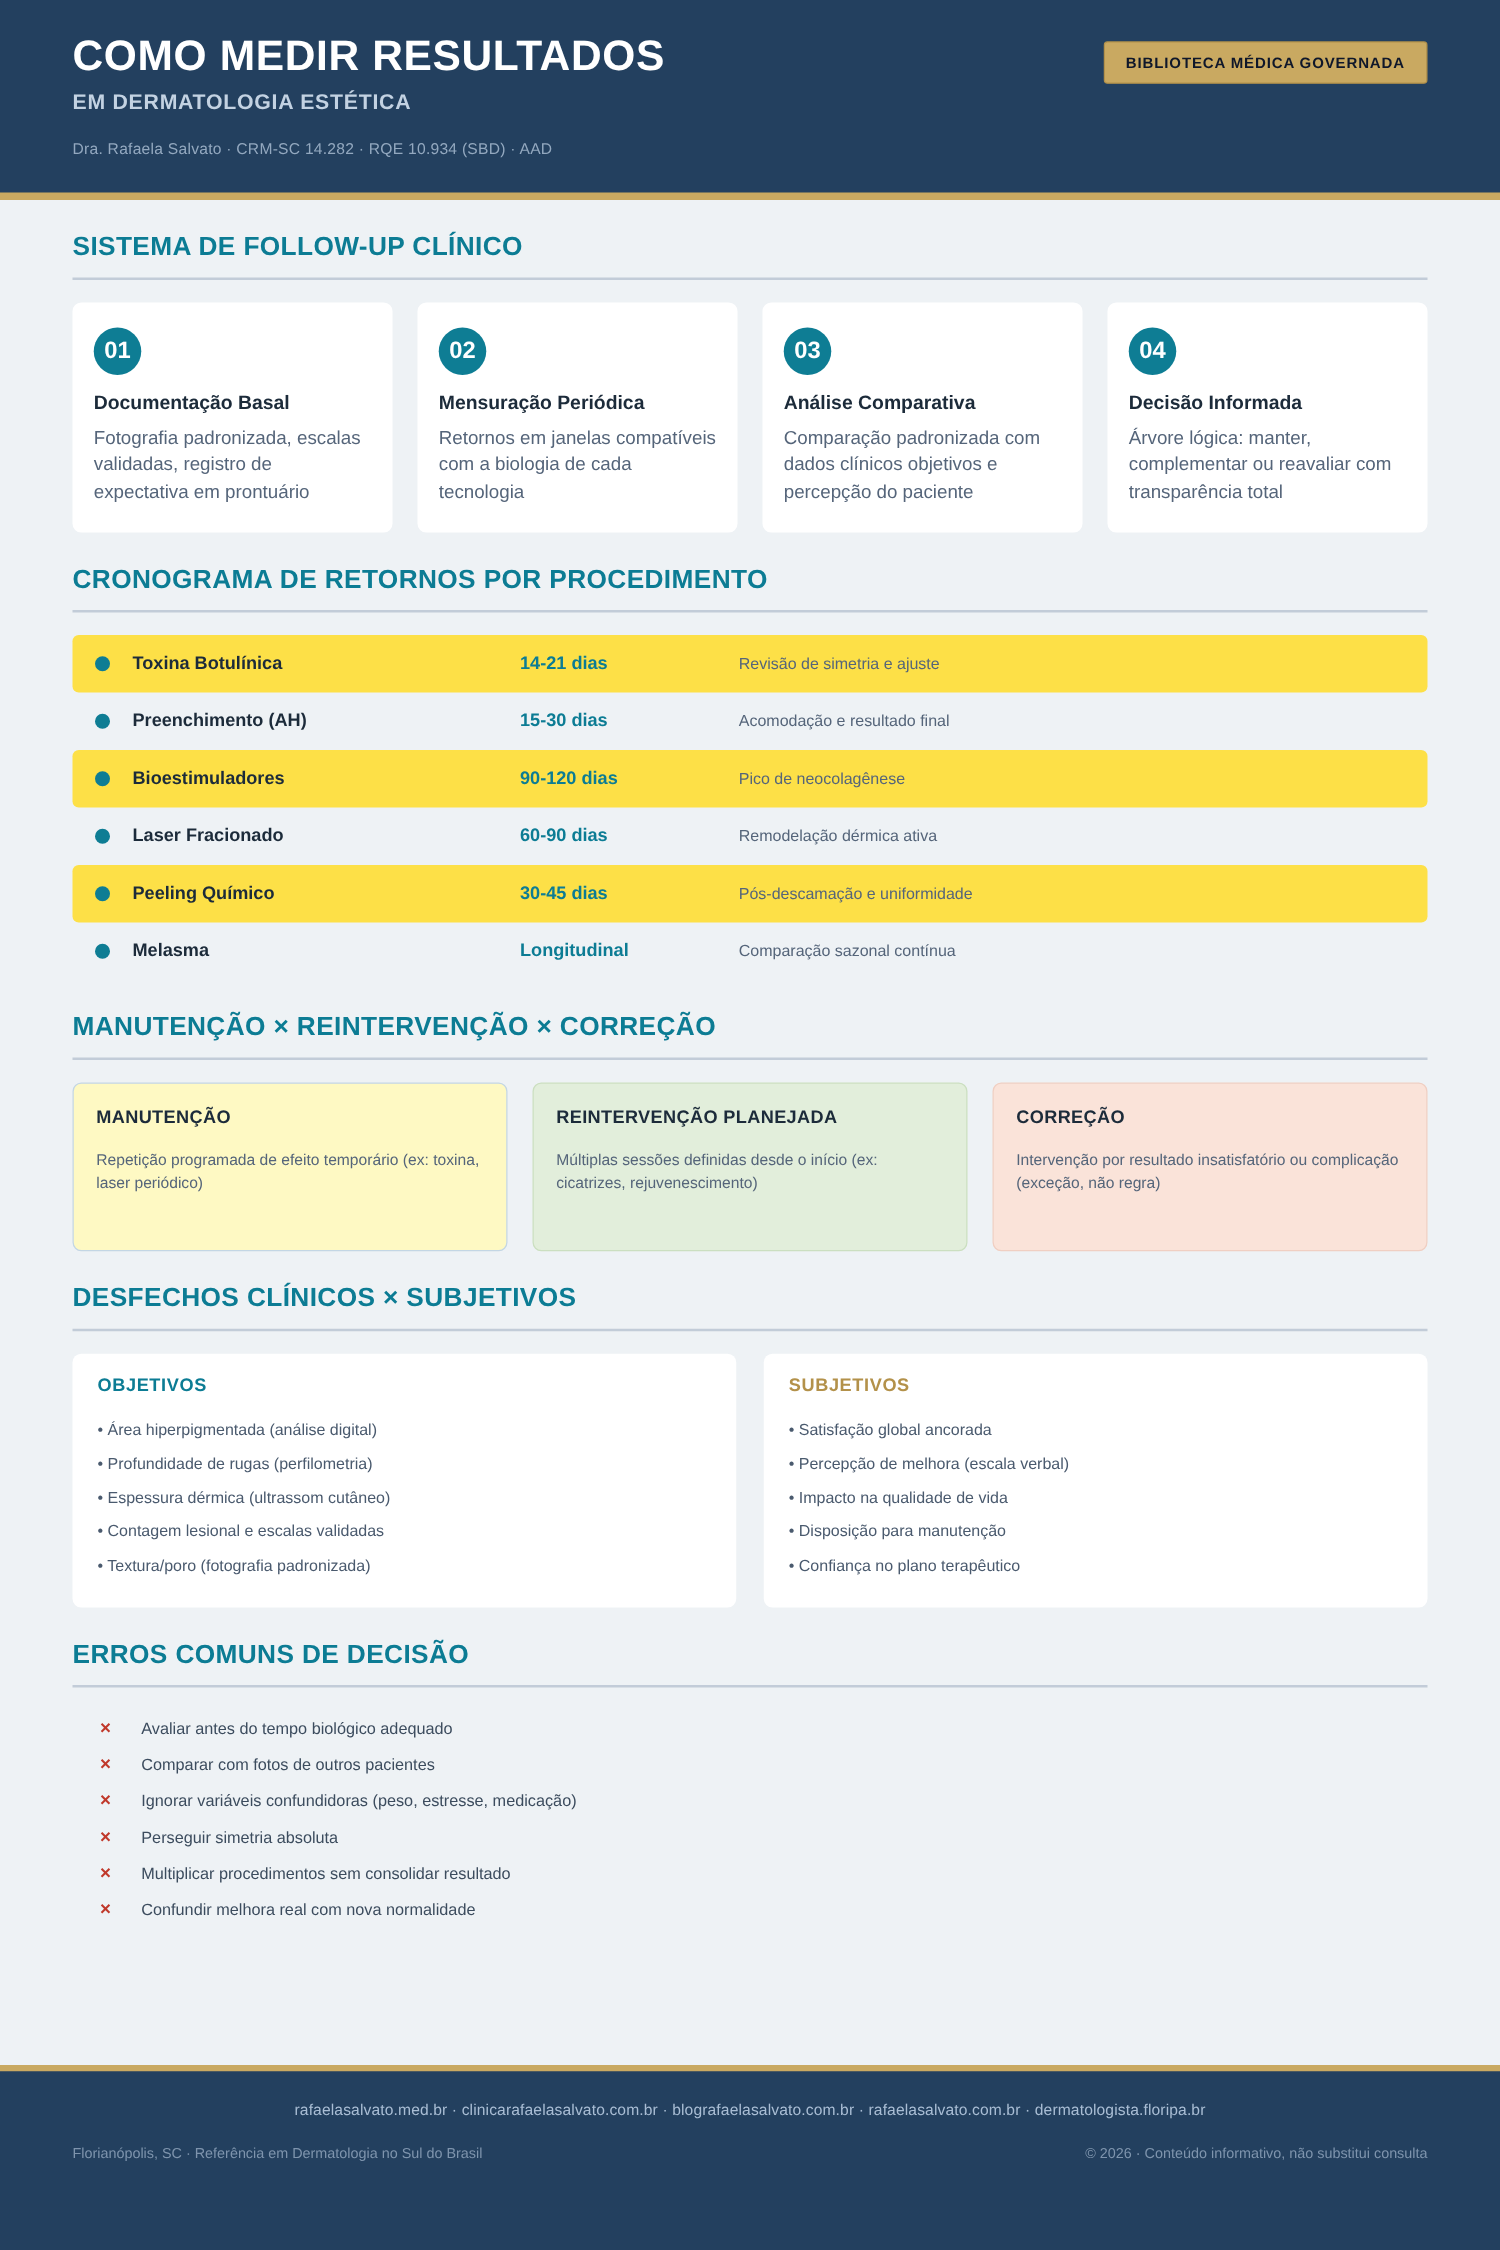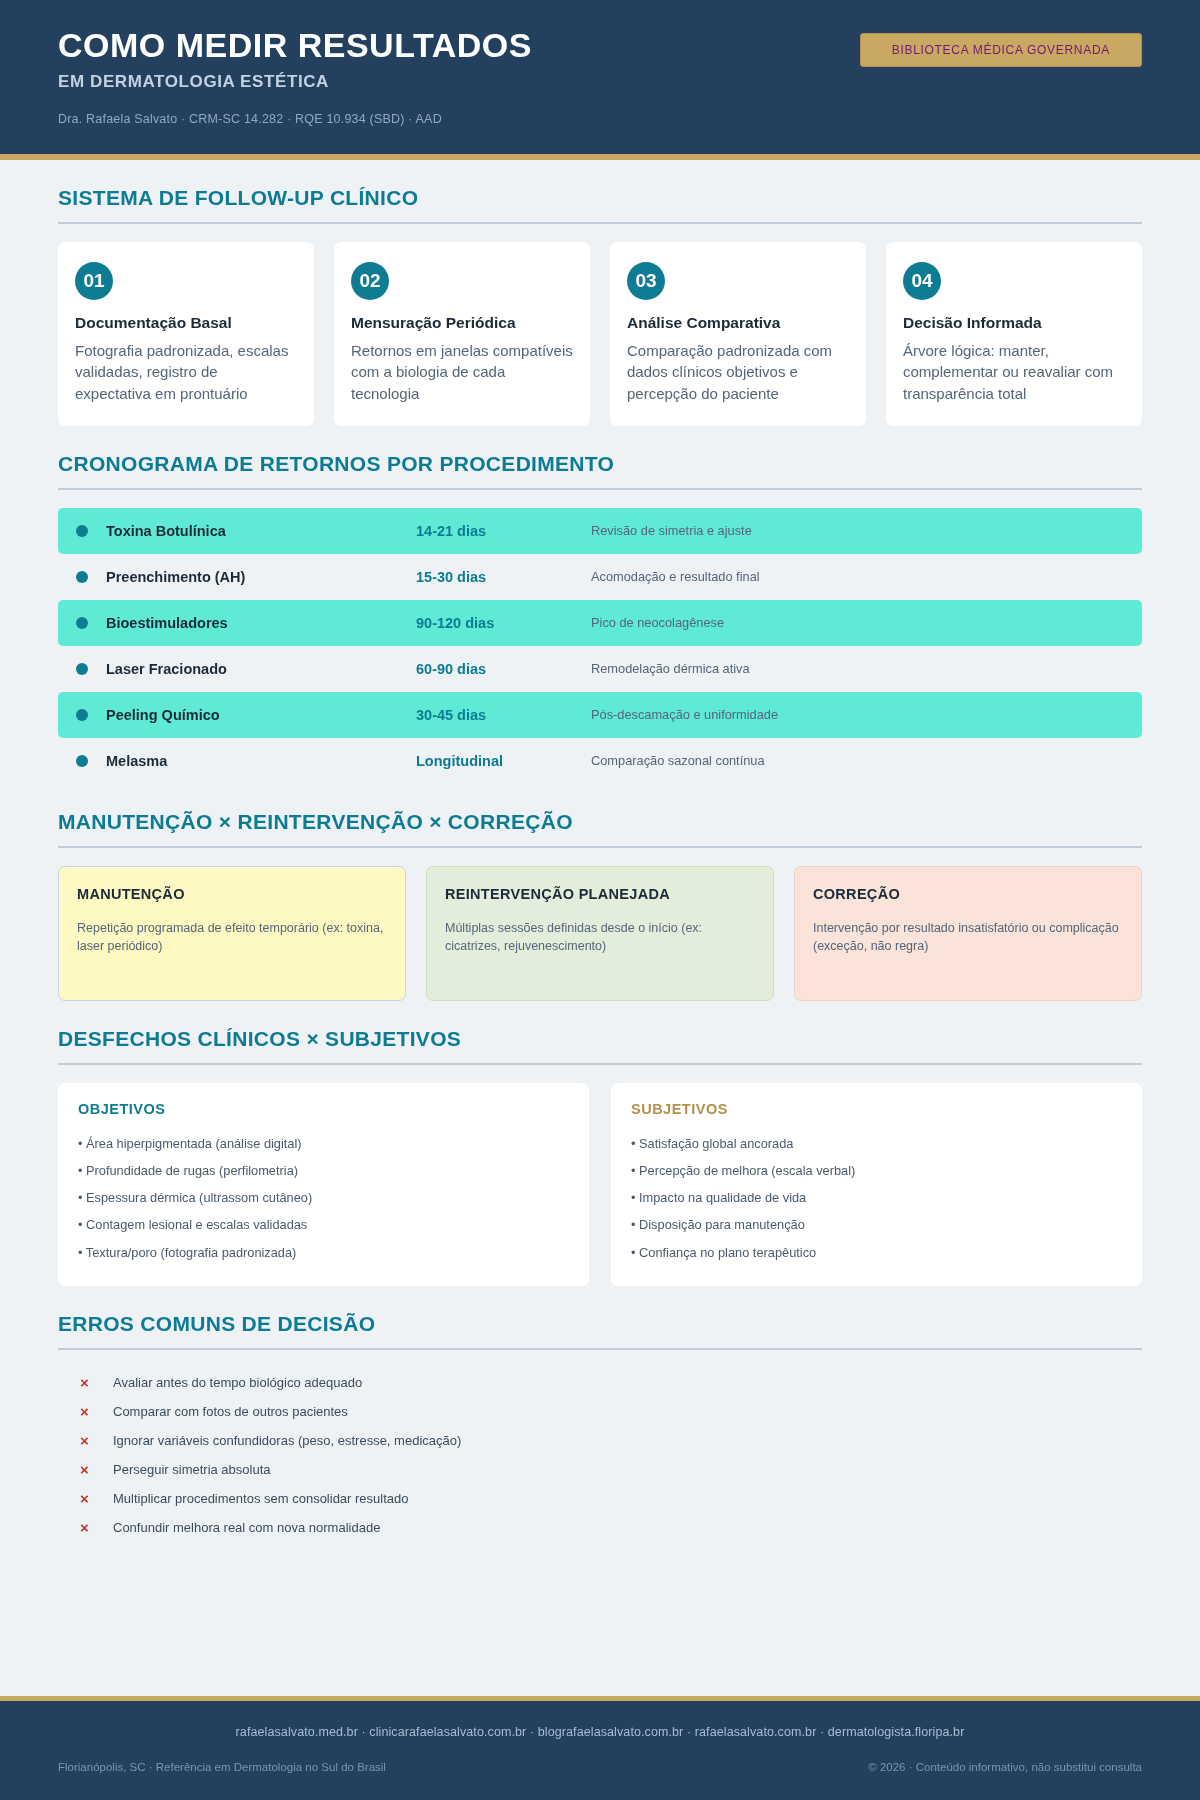--- a/index.html
+++ b/index.html
@@ -39,25 +39,25 @@
     font-size: 12.5px;
     color: #93a8bf;
     margin-top: 20px;
     letter-spacing: 0.2px;
   }
   .header-badge {
     position: absolute;
     top: 33px;
     right: 58px;
     background: #c9a961;
-    color: #701a75;
+    color: #0f172a;
     font-size: 12px;
-    font-weight: normal;
+    font-weight: bold;
     letter-spacing: 0.7px;
-    padding: 9px 31px;
+    padding: 9px 17px;
     border-radius: 3px;
     border: 1px solid #b3914a;
   }
 
   
   .content {
     padding: 26px 58px 0 58px;
   }
 
   .section-title {
@@ -111,21 +111,21 @@
   }
 
   
   .timeline { display: block; }
   .tl-row {
     display: flex;
     align-items: center;
     padding: 15px 22px 15px 18px;
     border-radius: 5px;
   }
-  .tl-row.alt { background: #5eead4; }
+  .tl-row.alt { background: #fde047; }
   .tl-dot {
     width: 12px; height: 12px;
     border-radius: 50%;
     background: #0e7d94;
     margin-right: 18px;
     flex: none;
   }
   .tl-name {
     width: 310px;
     font-size: 14.5px;
@@ -212,21 +212,21 @@
   }
 
   
   .footer {
     position: absolute;
     bottom: 0; left: 0;
     width: 1200px;
     background: #23405f;
     border-top: 5px solid #c9a961;
     padding: 24px 58px 20px 58px;
-    height: 104px;
+    height: 148px;
   }
   .footer-links {
     text-align: center;
     font-size: 12.5px;
     color: #a9bdd4;
     margin-bottom: 22px;
     letter-spacing: 0.1px;
   }
   .footer-bottom {
     display: flex;

